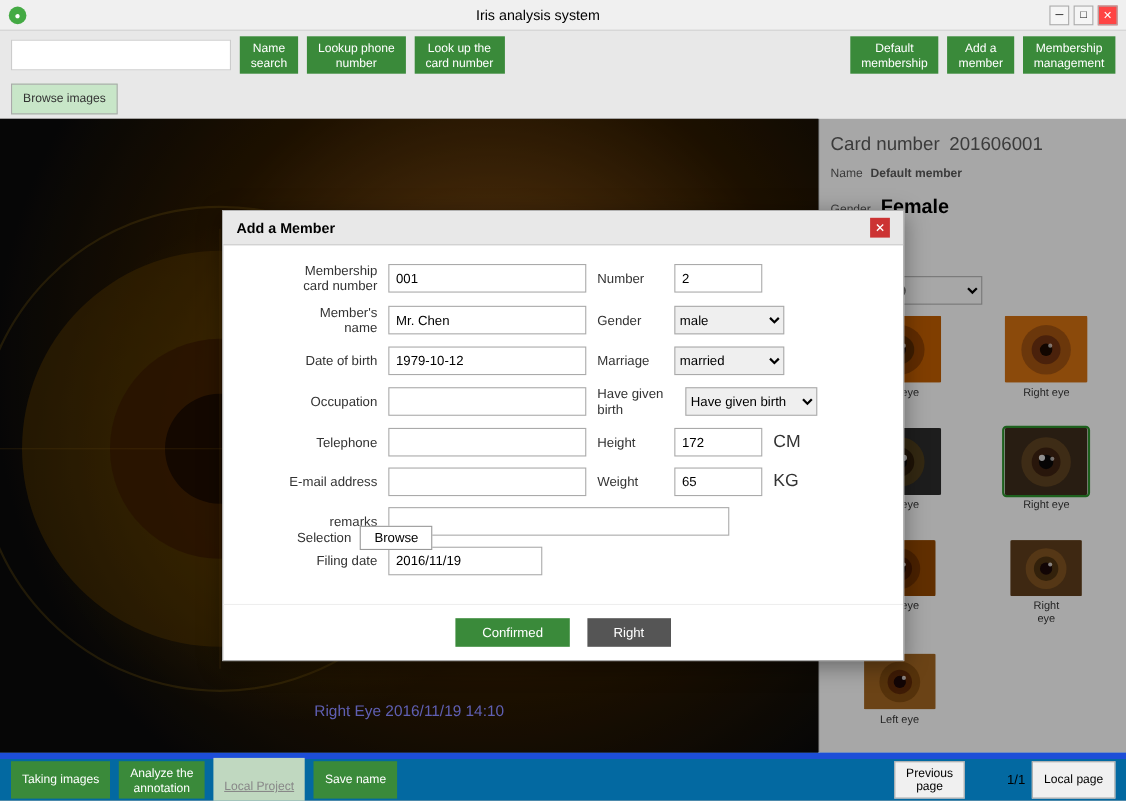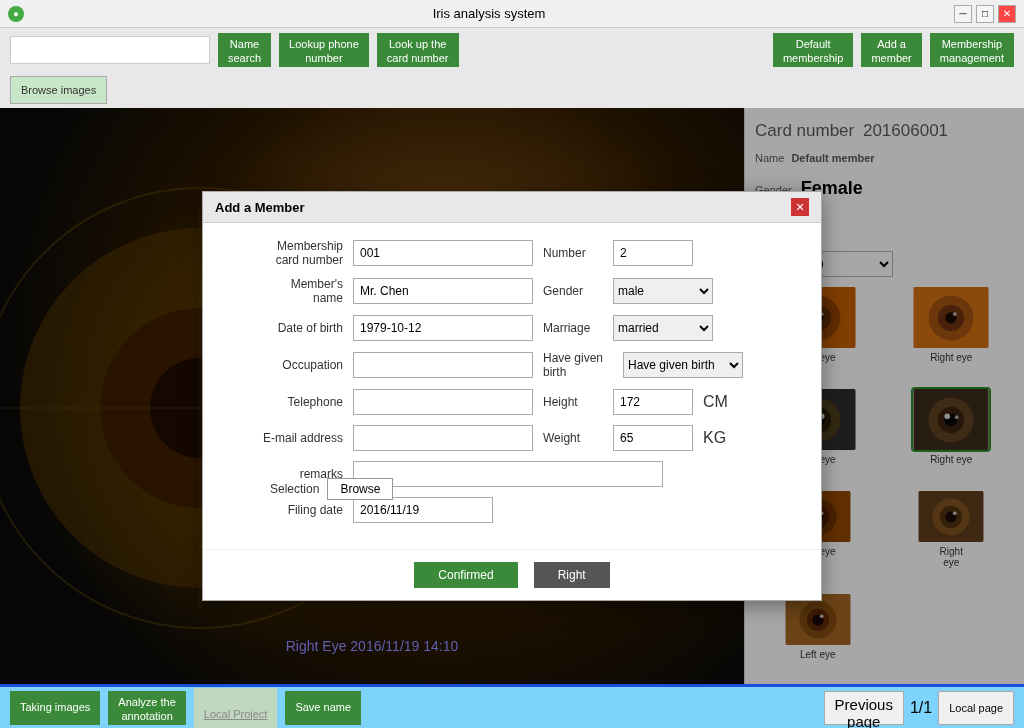--- a/index.html
+++ b/index.html
@@ -181,27 +181,27 @@
     .thumb-img.selected {
       border: 2px solid #2a8a2a;
     }
     .thumb-label {
       font-size: 10px;
       color: #333;
     }
 
     
     .bottom-toolbar {
-      background: #7dd3fc;
+      background: #0369a1;
       padding: 6px 10px;
       display: flex;
       align-items: center;
       gap: 8px;
       height: 44px;
-      border-top: 3px solid #1d4ed8;
+      border-top: 6px solid #1d4ed8;
     }
     .btn-disabled {
       background: #c0d8c0;
       color: #888;
       border: none;
       padding: 20px 10px;
       height: 34px;
       cursor: default;
       font-size: 11px;
       text-decoration: underline;
@@ -612,18 +612,18 @@
   </div>
 </div>
 
 <div class="bottom-toolbar">
   <button class="btn-green">Taking images</button>
   <button class="btn-green" style="white-space:pre-line;">Analyze the
 annotation</button>
   <button class="btn-disabled">Local Project</button>
   <button class="btn-green">Save name</button>
   <div class="page-info">
-    <button class="btn-page" style="white-space:pre-line;font-size:15px;">Previous
+    <button class="btn-page" style="white-space:pre-line;font-size:11px;">Previous
 page</button>
-    <span style="font-size:16px;">1/1</span>
+    <span style="font-size:12px;margin-left:32px;">1/1</span>
     <button class="btn-page">Local page</button>
   </div>
 </div>
 
 </body></html>

